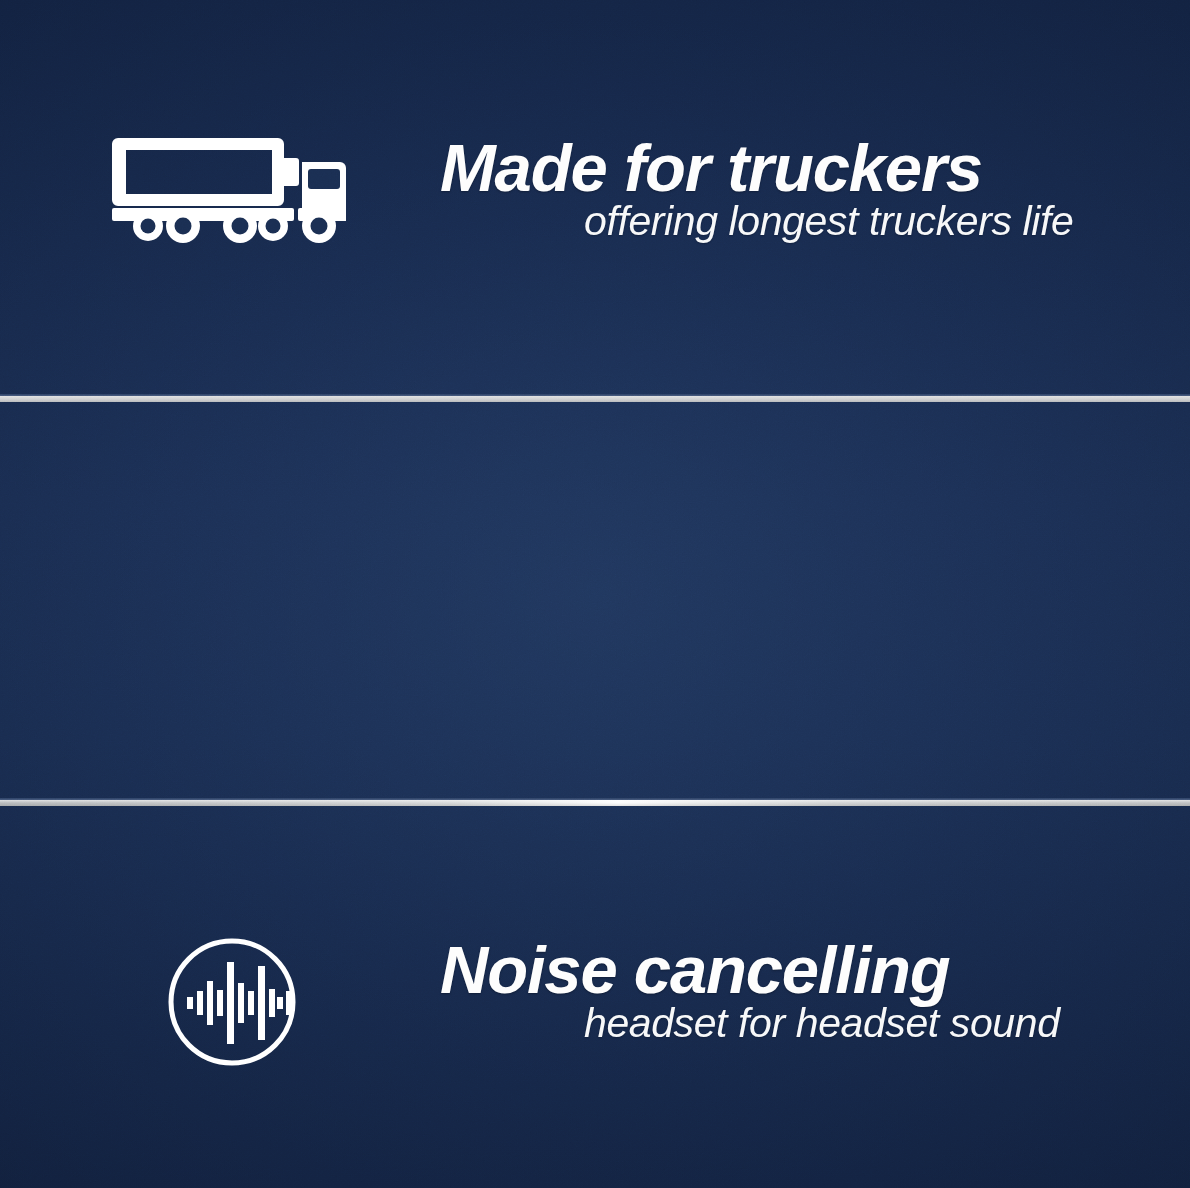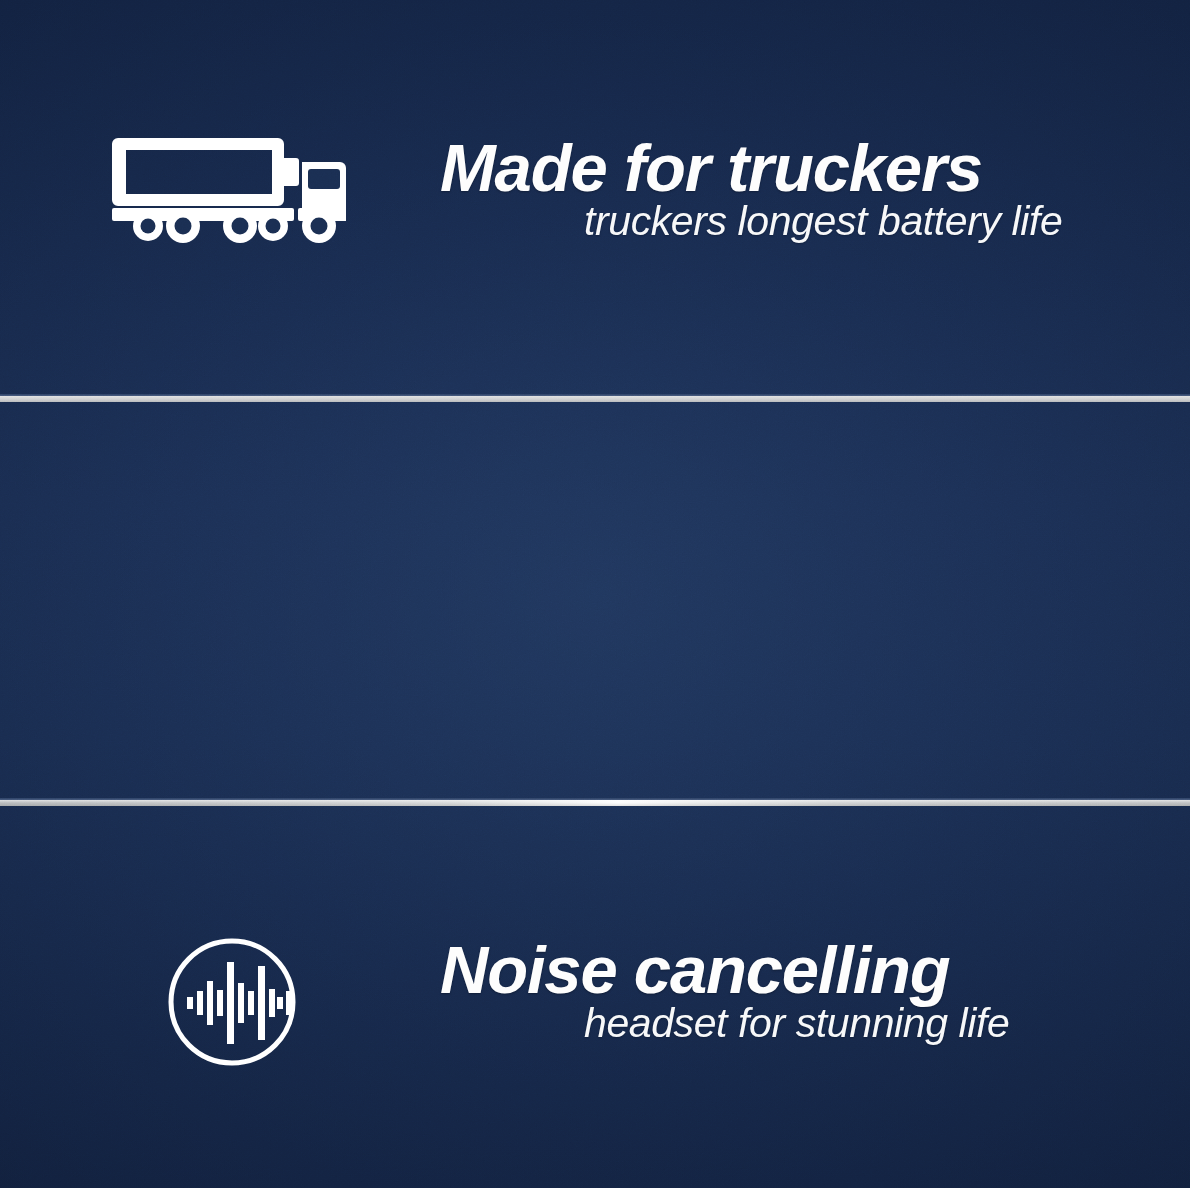--- a/index.html
+++ b/index.html
@@ -164,21 +164,21 @@
           <circle cx="161" cy="90" r="7.5" fill="#1a2e52"></circle>
 
           <circle cx="207" cy="90" r="17"></circle>
           <circle cx="207" cy="90" r="8.5" fill="#1a2e52"></circle>
         </g>
       </svg>
     </div>
 
     <div class="text-block" id="text-1">
       <p class="headline">Made for truckers</p>
-      <p class="subline">truckers longest battery life</p>
+      <p class="subline">offering longest truckers life</p>
     </div>
 
   </section>
 
   <div class="divider" id="divider-1">
     <div class="edge-line"></div>
     <div class="sheen"></div>
   </div>
 
   <section class="panel" id="panel-2">
@@ -197,21 +197,21 @@
           <rect x="94" y="32" width="7" height="74"></rect>
           <rect x="105" y="55" width="6" height="28"></rect>
           <rect x="113" y="63" width="6" height="12"></rect>
           <rect x="122" y="57" width="6" height="24"></rect>
         </g>
       </svg>
     </div>
 
     <div class="text-block" id="text-2">
       <p class="headline">Noise cancelling</p>
-      <p class="subline">headset for stunning life</p>
+      <p class="subline">headset for headset sound</p>
     </div>
 
   </section>
 
   <div class="divider" id="divider-2">
     <div class="edge-line"></div>
     <div class="sheen"></div>
   </div>
 
   <section class="panel" id="panel-3">

